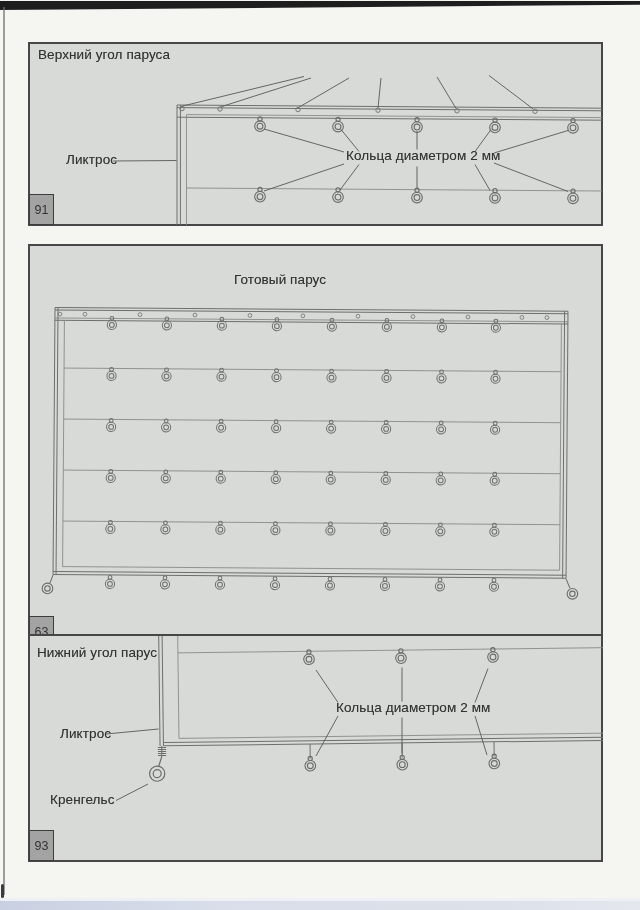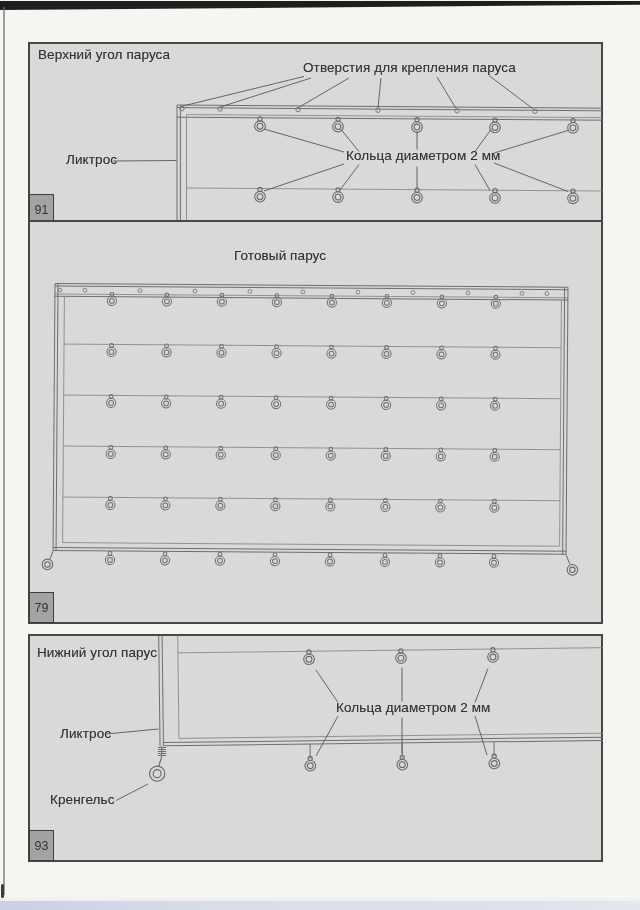--- a/index.html
+++ b/index.html
@@ -128,27 +128,26 @@
       <line x1="466" y1="111" x2="540" y2="88.5"></line>
       <line x1="316" y1="122" x2="236" y2="149"></line>
       <line x1="331" y1="122.5" x2="312" y2="148"></line>
       <line x1="389" y1="124.5" x2="389" y2="146"></line>
       <line x1="447" y1="122.5" x2="462" y2="148.5"></line>
       <line x1="466" y1="121" x2="540" y2="149.5"></line>
     </g>
     <line class="ldr" x1="85" y1="119" x2="148.5" y2="118.5"></line>
   </svg>
   <div class="lbl" style="left:10px;top:6px">Верхний угол паруса</div>
-  <div class="lbl" style="left:275px;top:19px">Отверстия для крепления паруса</div>
   <div class="lbl" style="left:318px;top:107px">Кольца диаметром 2 мм</div>
   <div class="lbl" style="left:38px;top:111px">Ликтрос</div>
   <div class="numbox" style="left:1px;top:152px">91</div>
 </div>
 
-<div class="panel" style="top:220px;height:404px;text-decoration:underline;">
+<div class="panel" style="top:244px;height:404px;text-decoration:underline;">
   <svg width="575" height="404" viewBox="0 0 575 404">
     <rect class="pbg" x="1" y="1" width="573" height="182" style="height:402px"></rect>
     <g transform="rotate(0.42 27 64)">
       <g class="edge">
         <line x1="27" y1="63.5" x2="540" y2="63.5"></line>
         <line x1="27" y1="66" x2="540" y2="66"></line>
         <line x1="27" y1="74" x2="540" y2="74" class="seam"></line>
         <line x1="27" y1="76.3" x2="540" y2="76.3"></line>
       </g>
       <g>
@@ -245,21 +244,21 @@
       </g>
       <g>
         <line class="ldr" x1="27" y1="331" x2="24" y2="339"></line>
         <use href="#cring" x="21.5" y="344.5"></use>
         <line class="ldr" x1="540" y1="331" x2="544" y2="340.5"></line>
         <use href="#cring" x="546.5" y="346"></use>
       </g>
     </g>
   </svg>
   <div class="lbl" style="left:206px;top:29px">Готовый парус</div>
-  <div class="numbox" style="left:1px;top:372px">79</div>
+  <div class="numbox" style="left:1px;top:372px">63</div>
 </div>
 
 <div class="panel" style="top:634px;height:228px;">
   <svg width="575" height="228" viewBox="0 0 575 228">
     <rect class="pbg" x="1" y="1" width="573" height="226"></rect>
     <g transform="rotate(-0.7 140 108)">
       <g class="edge">
         <line x1="132" y1="2" x2="132" y2="112"></line>
         <line x1="135.4" y1="2" x2="135.4" y2="112"></line>
         <line x1="151" y1="2" x2="151" y2="104.5" class="seam"></line>

